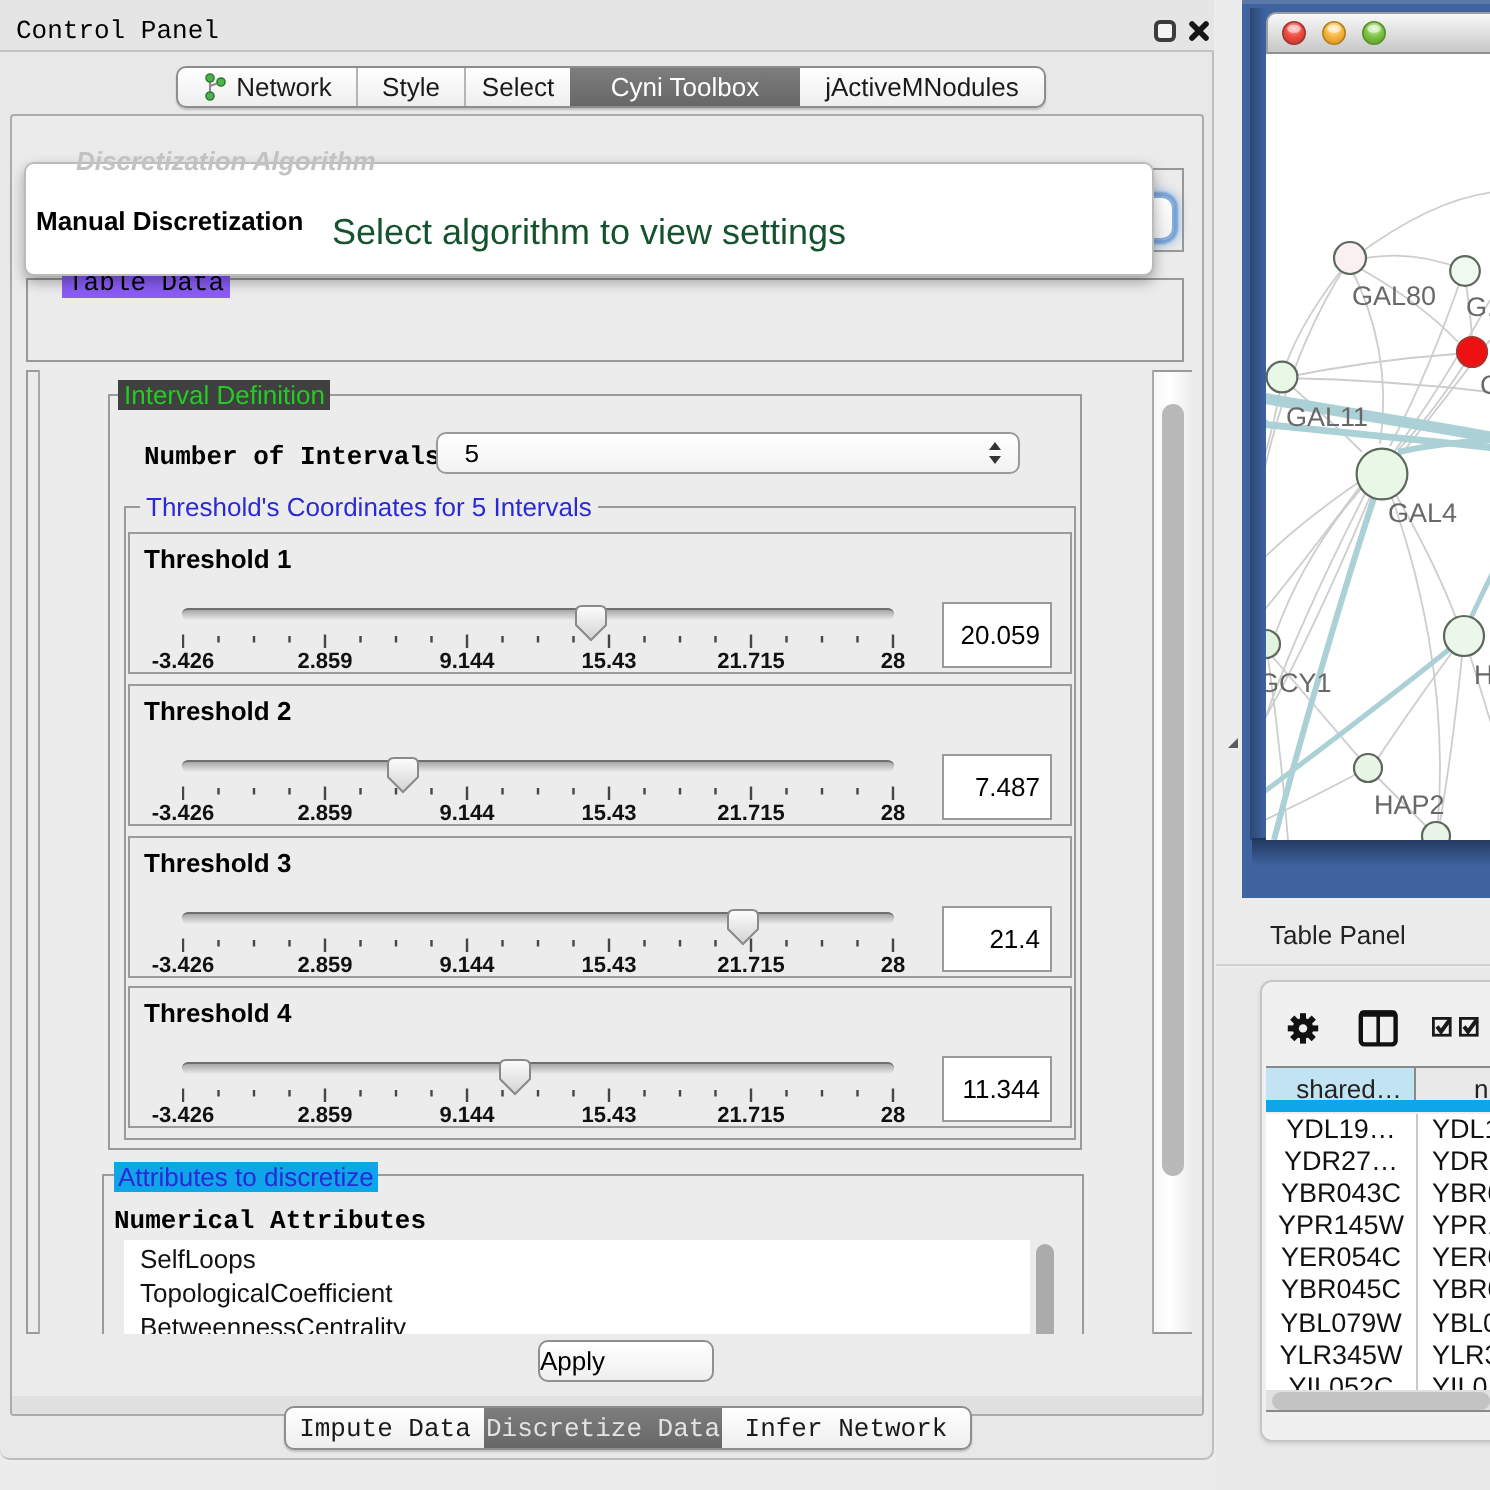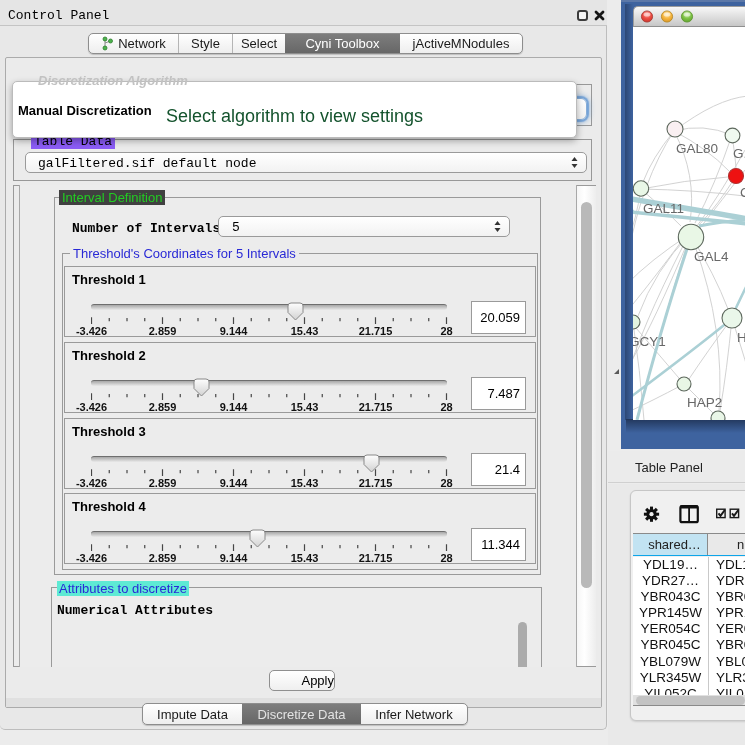--- a/index.html
+++ b/index.html
@@ -45,27 +45,20 @@
 
   <div class="abs" style="left:5px;top:57px;width:597px;height:651px;background:#ebebeb;border:1px solid #ababab;border-radius:2px;"></div>
 
   <div class="abs" style="left:13px;top:84px;width:579px;height:42px;border:1px solid #989898;"></div>
 
   <div class="abs" style="left:25px;top:98px;width:562px;height:22px;border-radius:6px;background:linear-gradient(#ffffff,#f1f1f1);border:1px solid #9a9a9a;box-shadow:0 0 1px 2px rgba(96,150,211,0.75), 0 0 5px 3px rgba(96,150,211,0.45);border:1px solid #86add8;"></div>
 
   <div class="abs" style="left:13px;top:139px;width:579px;height:42px;border:1px solid #989898;"></div>
   <div class="abs b13" style="left:31px;top:134px;background:#8b5cf6;padding:0 3px;">Table Data</div>
 
-  <div class="abs combo" style="left:25px;top:152px;width:562px;height:21px;border-radius:5px;background:linear-gradient(#ffffff,#f2f2f2);border:1px solid #9a9a9a;">
-    <div class="abs b13" style="left:12px;top:3px;">galFiltered.sif default node</div>
-    <svg class="abs" width="9" height="13" viewBox="0 0 9 13" style="right:7px;top:3px;">
-      <path d="M4.5 1 L7.5 5 L1.5 5 Z" fill="#333"></path>
-      <path d="M4.5 12 L7.5 8 L1.5 8 Z" fill="#333"></path>
-    </svg>
-  </div>
 
   <div class="abs" style="left:13px;top:185px;width:583px;height:482px;border:1px solid #9a9a9a;background:#ececec;"></div>
 
   <div class="abs" style="left:19px;top:185px;width:558px;height:482px;border-left:1px solid #a8a8a8;border-right:1px solid #a8a8a8;background:#ececec;"></div>
 
   <div class="abs" style="left:577px;top:186px;width:19px;height:480px;background:linear-gradient(90deg,#f6f6f6,#ffffff 40%,#ededed);"></div>
   <div class="abs" style="left:581px;top:202px;width:11px;height:386px;background:#b9b9b9;border-radius:6px;"></div>
 
   <div class="abs" style="left:54px;top:197px;width:487px;height:378px;border:1px solid #9a9a9a;"></div>
   <div class="abs" style="left:59px;top:190px;background:#404040;padding:0 3px;font-size:13px;color:#22cc22;">Interval Definition</div>
@@ -151,36 +144,39 @@
     <div class="ticklbl" style="left:209.5px;">15.43</div>
     <div class="ticklbl" style="left:280.5px;">21.715</div>
     <div class="ticklbl" style="left:351.5px;">28</div>
     <svg class="thumb" style="left:184.3px;" width="17" height="19" viewBox="0 0 17 19">
         <path d="M1,4 Q1,1 4,1 H13 Q16,1 16,4 V10.5 L8.5,18 L1,10.5 Z" fill="url(#thg)" stroke="#898989"></path>
       </svg>
     <div class="tfield">11.344</div>
   </div>
 
   <div class="abs" style="left:51px;top:587px;width:491px;height:90px;border:1px solid #9a9a9a;border-bottom:none;"></div>
-  <div class="abs" style="left:57px;top:581px;background:#5eead4;padding:0 2px;font-size:13px;color:#2929d6;">Attributes to discretize</div>
+  <div class="abs" style="left:57px;top:581px;background:#0ea5e9;padding:0 2px;font-size:13px;color:#2929d6;">Attributes to discretize</div>
   <div class="abs b13 bold" style="left:57px;top:603px;">Numerical Attributes</div>
 
+  <div class="abs" style="left:62px;top:620px;width:453px;height:47px;background:#ffffff;overflow:hidden;">
+    <div style="font-size:13px;color:#111;padding:1px 0 0 8px;line-height:17px;">SelfLoops<br>TopologicalCoefficient<br>BetweennessCentrality</div>
+  </div>
   <div class="abs" style="left:515px;top:620px;width:15px;height:47px;background:#ececec;"></div>
   <div class="abs" style="left:518px;top:622px;width:9px;height:45px;background:#ababab;border-radius:5px 5px 0 0;"></div>
 
   <div class="abs" style="left:14px;top:667px;width:582px;height:30px;background:#ebebeb;"></div>
 
   <div class="abs" style="left:6px;top:698px;width:595px;height:9px;background:#e0e0e0;"></div>
 
-  <div class="abs" style="left:269px;top:670px;width:66px;height:21px;border:1px solid #8f8f8f;border-radius:5px;background:linear-gradient(#ffffff,#efefef);text-align:right;font-size:13px;line-height:19px;color:#000;">Apply</div>
-
-  <div class="abs" style="left:142px;top:703px;height:22px;display:flex;border:1px solid #8d8d8d;border-radius:5px;overflow:hidden;background:linear-gradient(#ffffff,#eeeeee);box-shadow:0 1px 1px rgba(0,0,0,0.18);">
+  <div class="abs" style="left:269px;top:670px;width:88px;height:21px;border:1px solid #8f8f8f;border-radius:5px;background:linear-gradient(#ffffff,#efefef);text-align:left;font-size:13px;line-height:19px;color:#000;">Apply</div>
+
+  <div class="abs" style="left:142px;top:703px;height:22px;display:flex;border:1px solid #8d8d8d;border-radius:5px;overflow:hidden;background:linear-gradient(#ffffff,#eeeeee);box-shadow:0 1px 1px rgba(0,0,0,0.18);font-family:Liberation Mono, monospace;">
     <div style="width:99px;display:flex;align-items:center;justify-content:center;font-size:13px;color:#1a1a1a;">Impute Data</div>
     <div style="width:119px;display:flex;align-items:center;justify-content:center;font-size:13px;color:#e3e3e3;background:linear-gradient(#7d7d7d,#676767);">Discretize Data</div>
-    <div style="width:106px;display:flex;align-items:center;justify-content:center;font-size:13px;color:#1a1a1a;">Infer Network</div>
+    <div style="width:124px;display:flex;align-items:center;justify-content:center;font-size:13px;color:#1a1a1a;">Infer Network</div>
   </div>
 </div>
 
 <svg class="abs" style="left:614px;top:369px;" width="6" height="7" viewBox="0 0 6 7">
     <path d="M5 0 L5 5 L0 5 Z" fill="#5a5a5a"></path>
   </svg>
 
 <div class="abs" style="left:621px;top:0;width:124px;height:449px;background:#3e639f;"></div>
 
 <div class="abs" style="left:626px;top:419px;width:119px;height:14px;background:linear-gradient(#22375c,rgba(62,99,159,0));"></div>
@@ -310,21 +306,21 @@
   <line x1="46.1" y1="3" x2="46.1" y2="19" stroke="#111" stroke-width="1.8"></line>
 
   <g stroke="#1a1a1a" fill="none">
     <rect x="73.7" y="6.2" width="8.4" height="8.4" stroke-width="1.4"></rect>
     <path d="M75.5 10.3 L77.5 12.8 L81.8 7" stroke-width="2"></path>
     <rect x="87.2" y="6.2" width="8.4" height="8.4" stroke-width="1.4"></rect>
     <path d="M89 10.3 L91 12.8 L95.3 7" stroke-width="2"></path>
   </g>
 </svg>
 
-<div class="abs" style="left:633px;top:533px;width:112px;height:23px;background:#e9e9e9;border-top:1px solid #8a8a8a;border-bottom:1px solid #0ea5e9;overflow:hidden;">
+<div class="abs" style="left:633px;top:533px;width:112px;height:23px;background:#e9e9e9;border-top:1px solid #8a8a8a;border-bottom:6px solid #0ea5e9;overflow:hidden;">
   <div class="abs" style="left:0;top:0;width:75px;height:23px;background:#c2e3f2;border-right:1px solid #8a8a8a;text-align:center;text-indent:9px;font-size:13px;color:#222;line-height:22px;">shared…</div>
   <div class="abs" style="left:104px;top:0;font-size:13px;color:#222;line-height:22px;">n</div>
 </div>
 
 <div class="abs" style="left:633px;top:557px;width:112px;height:138px;background:#ffffff;overflow:hidden;font-size:13.5px;color:#111;">
   <div style="position:absolute;left:0;width:75px;text-align:center;line-height:16.1px;">YDL19…<br>YDR27…<br>YBR043C<br>YPR145W<br>YER054C<br>YBR045C<br>YBL079W<br>YLR345W<br>YIL052C</div>
   <div style="position:absolute;left:83px;line-height:16.1px;">YDL1<br>YDR2<br>YBR0<br>YPR1<br>YER0<br>YBR0<br>YBL0<br>YLR3<br>YIL0</div>
   <div style="position:absolute;left:75px;top:0;width:1px;height:138px;background:#c9c9c9;"></div>
 </div>
 

